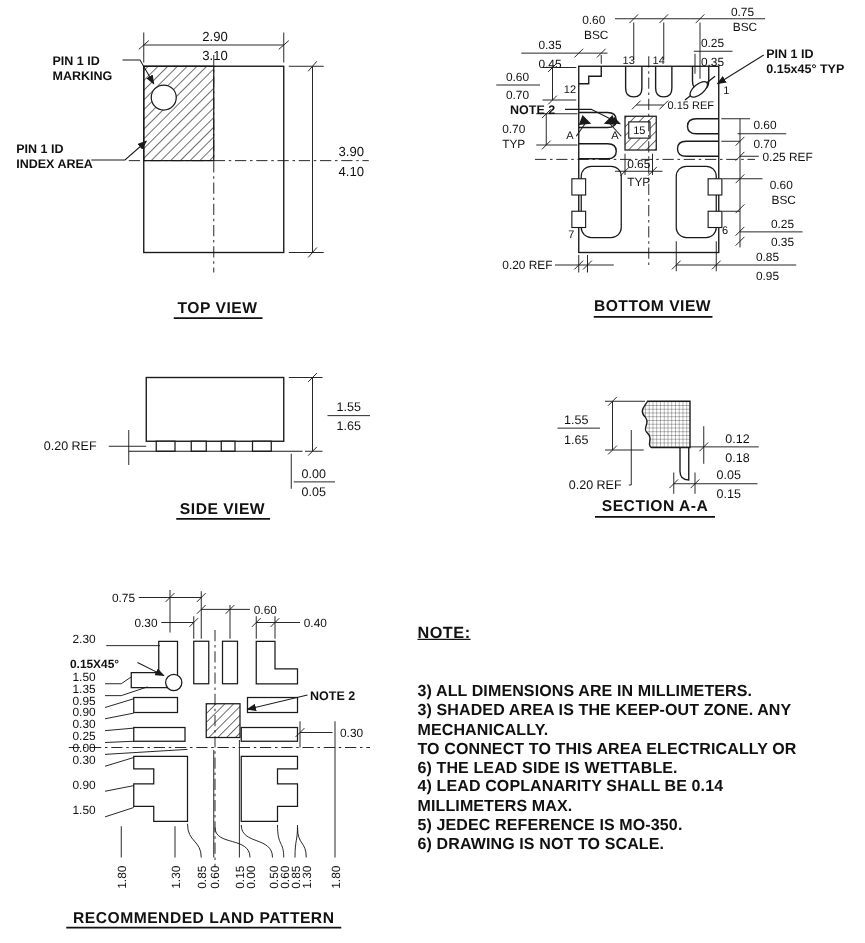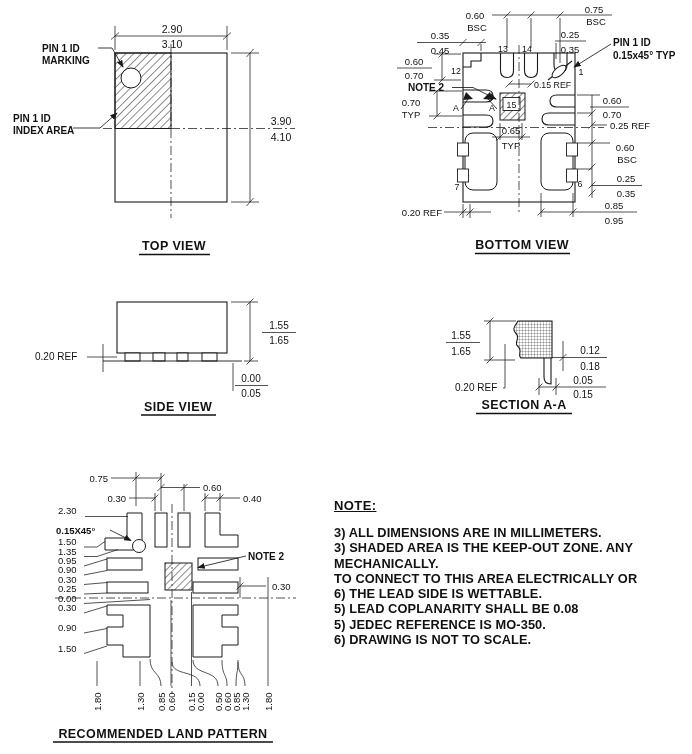--- a/index.html
+++ b/index.html
@@ -17,21 +17,21 @@
   .t{font-size:9.5px;}
   .t10{font-size:10px;}
   .tv{font-size:10.5px;}
   .sm{font-size:8.8px;}
   .tb{font-size:10px;font-weight:bold;}
   .tb9{font-size:9.5px;font-weight:bold;}
   .title{font-size:12.5px;font-weight:bold;letter-spacing:.4px;}
   .mid{text-anchor:middle;}
   .end{text-anchor:end;}
   #notes{position:absolute;left:334px;top:498px;width:356px;color:#111;}
-  #notes .hd{font-size:13px;font-weight:bold;text-decoration:underline;letter-spacing:.4px;margin-bottom:12px;}
+  #notes .hd{font-size:13px;font-weight:bold;text-decoration:underline;letter-spacing:.4px;margin-bottom:32px;}
   #notes .ln{font-size:12.8px;font-weight:bold;line-height:15.3px;letter-spacing:.1px;}
 </style>
 </head>
 <body>
 
 <div id="page">
 
 <svg class="view" style="left:0;top:0" width="392" height="262" viewBox="0 0 392 262">
   <defs>
     <pattern id="hT" patternUnits="userSpaceOnUse" width="5.5" height="5.5" patternTransform="rotate(45)">
@@ -316,18 +316,19 @@
   <path class="ul" d="M53,742 H273"></path>
 </svg>
 
 <div id="notes">
   <div class="hd">NOTE:</div>
   <div class="ln">3) ALL DIMENSIONS ARE IN MILLIMETERS.</div>
   <div class="ln">3) SHADED AREA IS THE KEEP-OUT ZONE. ANY</div>
   <div class="ln">MECHANICALLY.</div>
   <div class="ln">TO CONNECT TO THIS AREA ELECTRICALLY OR</div>
   <div class="ln">6) THE LEAD SIDE IS WETTABLE.</div>
-  <div class="ln">5) LEAD COPLANARITY SHALL BE 0.08</div>
+  <div class="ln">4) LEAD COPLANARITY SHALL BE 0.14</div>
+  <div class="ln">MILLIMETERS MAX.</div>
   <div class="ln">5) JEDEC REFERENCE IS MO-350.</div>
   <div class="ln">6) DRAWING IS NOT TO SCALE.</div>
 </div>
 
 </div>
 
 </body></html>

